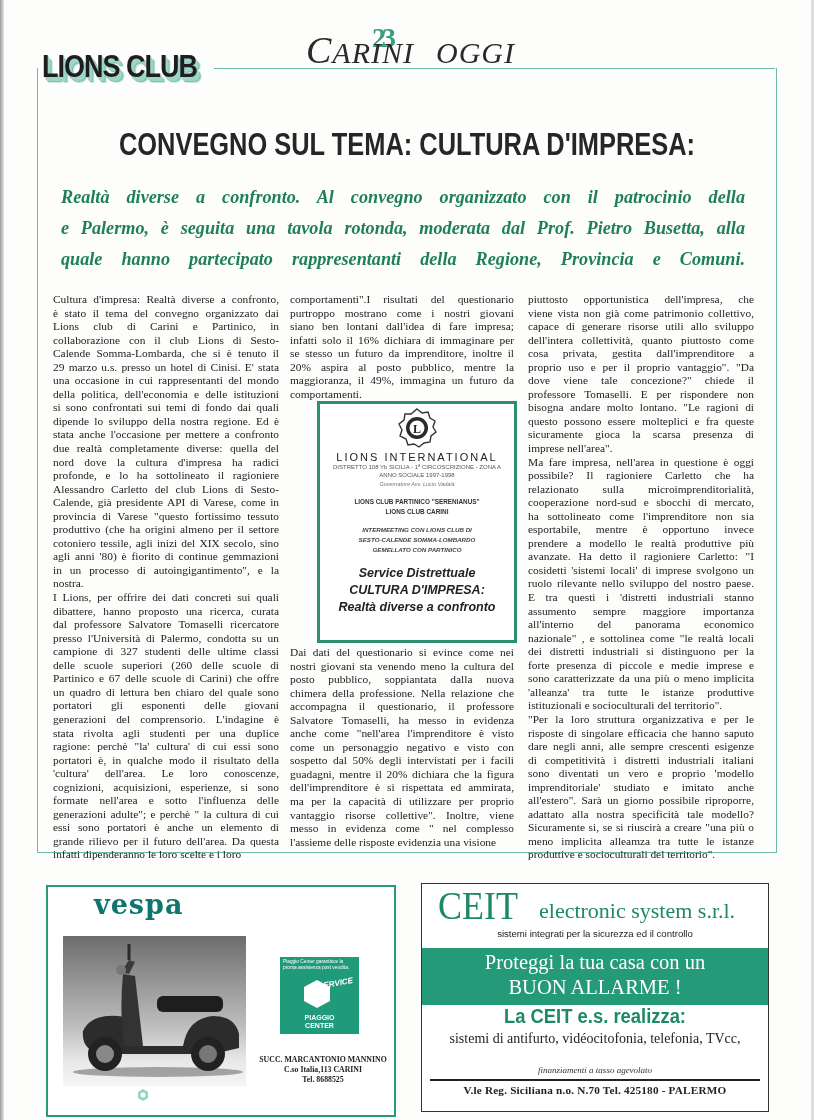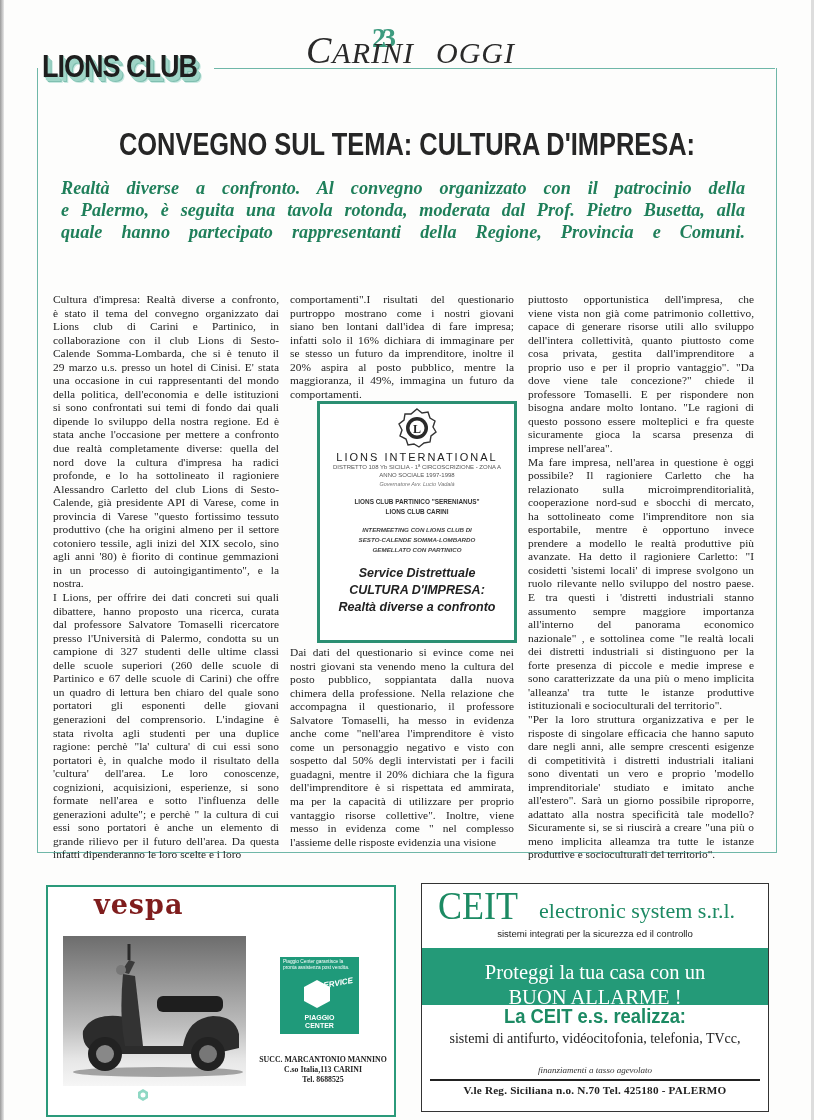--- a/index.html
+++ b/index.html
@@ -16,21 +16,21 @@
   
   .lions-badge{position:absolute;left:42px;top:52px;font-family:"Liberation Sans",sans-serif;font-weight:900;font-size:27px;color:#1e1e1e;letter-spacing:-1px;transform:scaleY(1.15);
     text-shadow:1px 1px 0 #9fd5c7,2px 2px 0 #9fd5c7,3px 3px 0 #9fd5c7,4px 4px 0 #7fbfb0,5px 5px 0 #c9e9e1;}
 
   
   .frame{position:absolute;left:37px;top:68px;width:738px;height:784px;border:1.5px solid #6fb7a8;border-top:none;}
   .frame-top{position:absolute;left:214px;top:68px;width:561px;height:0;border-top:1.5px solid #6fb7a8;}
 
   .headline{position:absolute;left:0;top:127px;width:814px;text-align:center;font-family:"Liberation Sans",sans-serif;font-weight:bold;font-size:31px;color:#262626;letter-spacing:0px;transform:scaleX(0.82);}
   .lead{position:absolute;left:61px;top:177px;width:684px;font-family:"Liberation Serif",serif;font-style:italic;font-weight:bold;font-size:18.2px;line-height:22px;color:#1f7f5a;text-align:justify;text-align-last:justify;}
-  .lead span{display:block;text-align:justify;text-align-last:justify;}
+  .lead span{display:block;text-align:justify;text-align-last:justify;margin-top:9px;}
 
   .col{position:absolute;font-family:"Liberation Serif",serif;font-size:11.4px;line-height:13.55px;color:#222;}
   .col .ln{display:block;text-align:justify;text-align-last:justify;white-space:nowrap;}
   .col .ln.last{text-align-last:left;}
   #col1{left:53px;top:293px;width:226px;}
   #col2a{left:290px;top:293px;width:224px;}
   #col2b{left:290px;top:646px;width:224px;}
   #col3{left:528px;top:293px;width:226px;}
 
   
@@ -39,38 +39,38 @@
   .li-logo svg{width:40px;height:40px;}
   .li-title{font-size:11px;letter-spacing:2px;margin-top:3px;color:#222;}
   .li-sub{font-size:6px;line-height:8px;color:#555;}
   .li-gov{font-size:5.5px;font-style:italic;color:#777;margin-top:2px;}
   .li-clubs{font-size:6.4px;font-weight:bold;line-height:10px;margin-top:10px;color:#333;}
   .li-inter{font-size:6.2px;font-style:italic;font-weight:bold;line-height:10px;margin-top:8px;color:#444;}
   .li-service{font-size:12.5px;font-style:italic;font-weight:bold;line-height:17px;margin-top:10px;color:#222;}
 
   
   .vespa-ad{position:absolute;left:46px;top:885px;width:346px;height:228px;border:2px solid #2b9a7a;background:#fff;}
-  .vespa-logo{position:absolute;left:46px;top:2px;font-family:"DejaVu Serif",serif;font-weight:bold;font-size:27px;color:#7f1d1d;letter-spacing:1px;}
+  .vespa-logo{position:absolute;left:46px;top:2px;font-family:"DejaVu Serif",serif;font-weight:bold;font-size:27px;color:#0f766e;letter-spacing:1px;}
   .vespa-photo{position:absolute;left:15px;top:49px;width:183px;height:150px;background:linear-gradient(180deg,#6d6d6d 0%,#bdbdbd 60%,#e6e6e6 82%,#f6f6f6 100%);overflow:hidden;}
   .vespa-photo svg{position:absolute;left:0;top:0;}
   .piaggio-mini{position:absolute;left:88px;top:201px;width:14px;height:14px;}
   .piaggio-box{position:absolute;left:232px;top:70px;width:79px;height:77px;background:#1f9a7a;color:#fff;font-family:"Liberation Sans",sans-serif;}
   .piaggio-box .small{position:absolute;left:3px;top:2px;font-size:4.8px;line-height:6px;width:74px;}
   .piaggio-box .service{position:absolute;left:38px;top:22px;font-size:8px;font-weight:bold;font-style:italic;transform:rotate(-10deg);color:#fff;}
   .piaggio-box .hex{position:absolute;left:22px;top:22px;width:30px;height:30px;}
   .piaggio-box .pc{position:absolute;left:0;top:57px;width:79px;text-align:center;font-size:7px;font-weight:bold;line-height:8px;}
   .vespa-addr{position:absolute;left:205px;top:168px;width:140px;text-align:center;font-family:"Liberation Serif",serif;font-weight:bold;font-size:7.8px;line-height:10px;color:#222;}
 
   
   .ceit-ad{position:absolute;left:421px;top:883px;width:346px;height:227px;border:1.5px solid #333;background:#fff;}
   .ceit-head{position:absolute;left:0;top:0;width:346px;height:63px;}
   .ceit-name{position:absolute;left:16px;top:-2px;font-family:"Liberation Serif",serif;font-size:40px;color:#1c8a63;transform:scaleX(0.9);transform-origin:left;}
   .ceit-es{position:absolute;left:117px;top:14px;font-family:"Liberation Serif",serif;font-size:22px;color:#1c8a63;}
   .ceit-tag{position:absolute;left:0;top:44px;width:346px;text-align:center;font-family:"Liberation Sans",sans-serif;font-size:9.6px;color:#222;}
-  .ceit-band{position:absolute;left:0;top:64px;width:346px;height:57px;background:#249a78;color:#fff;text-align:center;font-family:"Liberation Serif",serif;font-size:20.5px;line-height:25px;padding-top:12px;box-sizing:border-box;}
+  .ceit-band{position:absolute;left:0;top:64px;width:346px;height:57px;background:#249a78;color:#fff;text-align:center;font-family:"Liberation Serif",serif;font-size:20.5px;line-height:25px;padding-top:2px;box-sizing:border-box;}
   .ceit-real{position:absolute;left:0;top:121px;width:346px;text-align:center;font-family:"Liberation Sans",sans-serif;font-weight:bold;font-size:20px;color:#1c8a63;transform:scaleX(0.92);}
   .ceit-list{position:absolute;left:0;top:146px;width:346px;text-align:center;font-family:"Liberation Serif",serif;font-size:14px;line-height:17px;color:#222;}
   .ceit-fin{position:absolute;left:0;top:181px;width:346px;text-align:center;font-family:"Liberation Serif",serif;font-style:italic;font-size:9px;color:#333;}
   .ceit-rule{position:absolute;left:8px;top:195px;width:330px;height:2px;background:#222;}
   .ceit-addr{position:absolute;left:0;top:200px;width:346px;text-align:center;font-family:"Liberation Serif",serif;font-weight:bold;font-size:11.2px;color:#222;letter-spacing:.2px;}
 </style>
 </head>
 <body>
 
 <div class="scanedge"></div>

